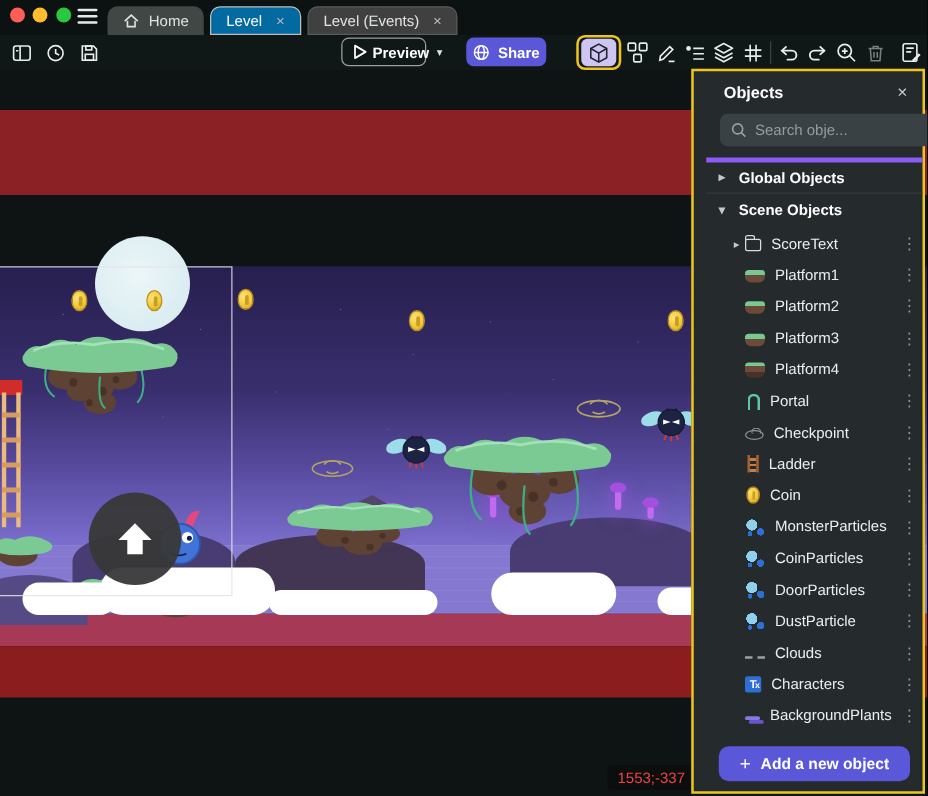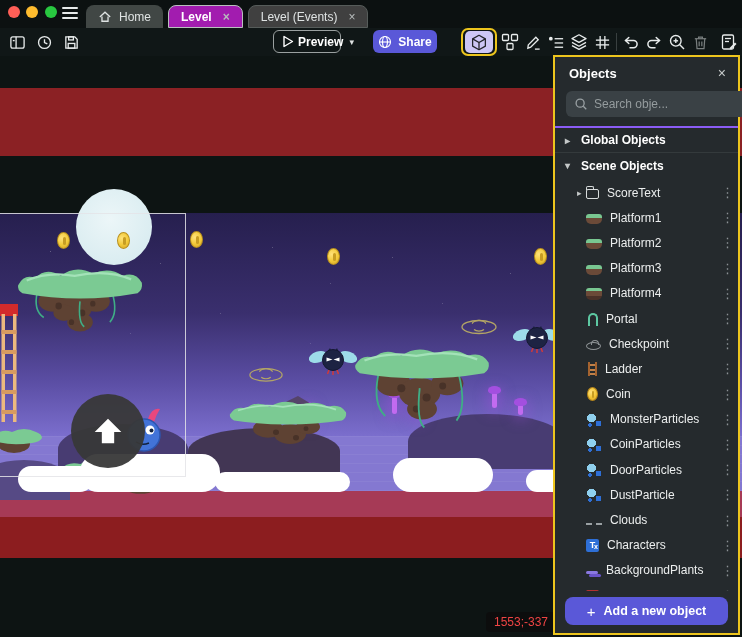--- a/index.html
+++ b/index.html
@@ -14,21 +14,21 @@
 
   
   .titlebar{position:absolute; left:0; top:0; width:742px; height:28px; background:var(--titlebar); z-index:10;}
   .tl{position:absolute; top:6px; width:12px; height:12px; border-radius:50%;}
   .tl.red{left:8px; background:#ff5f57;} .tl.yel{left:26px; background:#febc2e;} .tl.grn{left:45px; background:#28c840;}
   .hamburger{position:absolute; left:62px; top:7px; width:16px; height:13px; cursor:pointer;}
   .hamburger i{display:block; height:2px; background:#e6e9e9; border-radius:1px; margin-bottom:3px;}
   .tabs{position:absolute; left:86px; top:5px; height:23px; display:flex; gap:5px;}
   .tab{display:flex; align-items:center; gap:7px; height:23px; padding:0 12px; border-radius:8px 8px 0 0; font-size:12px; color:#dfe3e3; cursor:pointer;}
   .tab.home{background:#414745;}
-  .tab.active{background:#a21caf; border:1px solid #b9bfbe; font-weight:bold; color:#fff;}
+  .tab.active{background:#0369a1; border:1px solid #b9bfbe; font-weight:normal; color:#fff;}
   .tab.plain{background:#404040; border:1px solid #565c5a;}
   .tab .x{font-size:12px; color:#b7bcbc; margin-left:4px; cursor:pointer;}
 
   
   .toolbar{position:absolute; left:0; top:28px; width:742px; height:28px; background:var(--toolbar); z-index:10;}
   .tb-left{position:absolute; left:8px; top:0; height:28px; display:flex; align-items:center; gap:9px;}
   .tbicon{width:18px; height:18px; display:flex; align-items:center; justify-content:center; cursor:pointer;}
   .preview-btn{position:absolute; left:273px; top:2px; height:23px; width:68px; border:1px solid #9aa0a0; border-radius:6px; display:flex; align-items:center; background:transparent; color:#fff; cursor:pointer;}
   .preview-btn .play{margin:0 4px 0 8px; display:flex;}
   .preview-btn .lbl{font-size:12px; font-weight:bold; padding-right:6px;}
@@ -61,25 +61,25 @@
   .coin{position:absolute; width:13px; height:17px; border-radius:50%; background:radial-gradient(circle at 35% 35%, #ffe27a, #f2c937 55%, #d3a42d); border:1px solid #b8901f;}
   .coin::after{content:""; position:absolute; left:4.5px; top:4px; width:3px; height:8px; border-radius:2px; background:#c79d23;}
   .sprite{position:absolute;}
   .arrow-btn{position:absolute; left:71px; top:338px; width:74px; height:74px; border-radius:50%; background:rgba(56,56,56,.95); display:flex; align-items:center; justify-content:center; z-index:12;}
   .coords{position:absolute; left:486px; top:556px; background:rgba(12,12,12,.88); color:#ef4444; font-size:12px; padding:3px 8px; border-radius:4px; z-index:20;}
 
   
   .tooltip{position:absolute; left:433px; top:64px; background:rgba(97,97,97,.96); color:#fff; font-size:10px; padding:4px 8px; border-radius:4px; z-index:40;}
 
   
-  .objects-panel{position:absolute; left:553px; top:55px; width:187px; height:580px; background:var(--panel); border:2px solid var(--yellow); z-index:30; display:flex; flex-direction:column; font-size:12px;}
+  .objects-panel{position:absolute; left:553px; top:55px; width:187px; height:580px; background:var(--panel); border:2px solid var(--yellow); z-index:30; display:flex; flex-direction:column; font-size:12px;padding-left:10px;}
   .panel-header{display:flex; align-items:center; justify-content:space-between; padding:8px 12px 4px 14px;}
   .panel-title{font-size:13px; font-weight:bold; color:#fff;}
   .panel-close{color:#c9cdcd; font-size:14px; cursor:pointer;}
-  .search-row{display:flex; align-items:center; gap:7px; padding:6px 8px 9px 11px; border-bottom:2px solid #8b5cf6;}
+  .search-row{display:flex; align-items:center; gap:7px; padding:6px 8px 9px 11px; border-bottom:4px solid #8b5cf6;}
   .search-box{flex:1; height:26px; background:var(--panel-input); border-radius:6px; display:flex; align-items:center; gap:6px; padding:0 8px;}
   .search-box input{flex:1; min-width:0; background:transparent; border:none; outline:none; color:#e6e9e9; font-size:12px; font-family:"Liberation Sans",sans-serif;}
   .search-box input::placeholder{color:#959c9e;}
   .section-row{display:flex; align-items:center; gap:8px; height:25px; padding-left:10px; font-weight:bold; color:#fff; cursor:pointer;}
   .section-row.global{border-bottom:1px solid #343a3c;}
   .sec-chev{width:8px; font-size:10px; color:#c4c8c8;}
   .objects-list{flex:1; overflow:hidden; padding-top:2px;}
   .obj-row{display:flex; align-items:center; height:25.2px; padding:0 7px 0 22px; cursor:pointer;}
   .row-chev{width:9px; font-size:9px; color:#c4c8c8;}
   .obj-icon{width:17px; height:15px; margin-right:8px; flex:none; position:relative; display:inline-block;}

